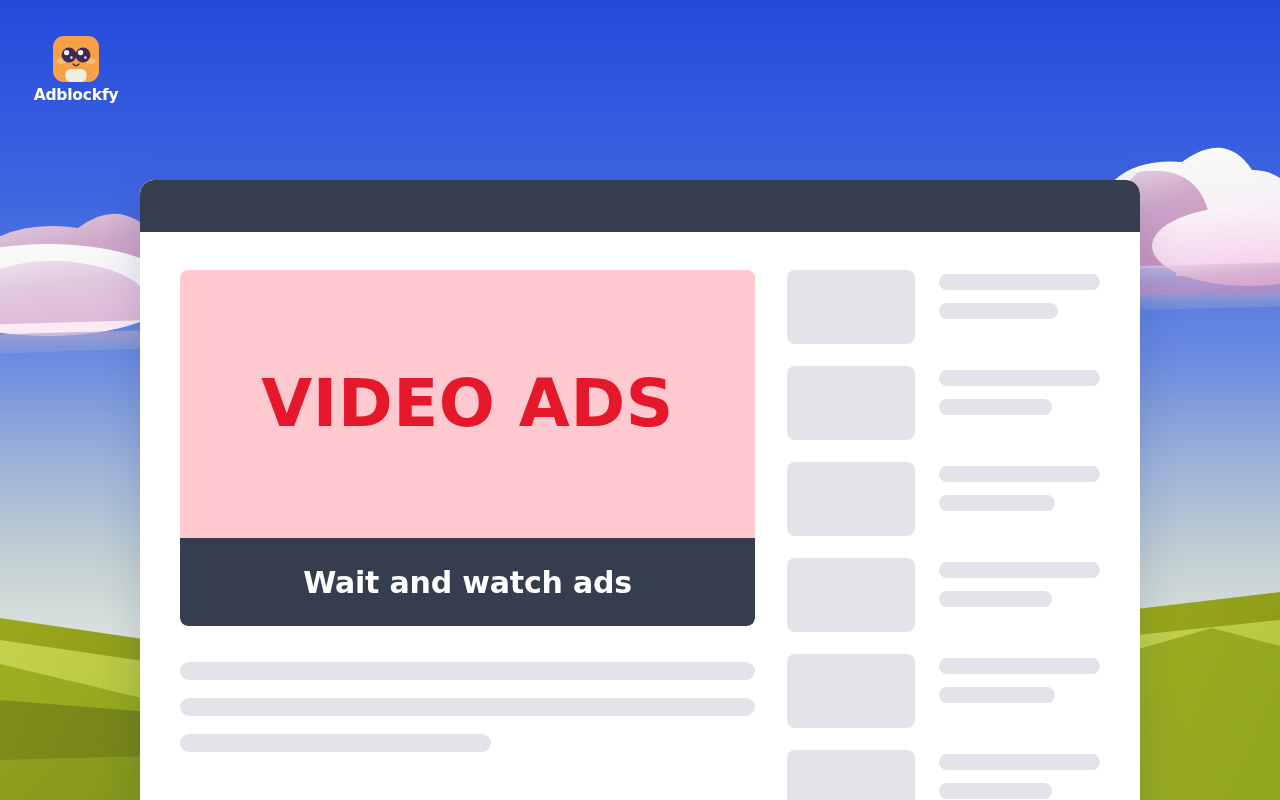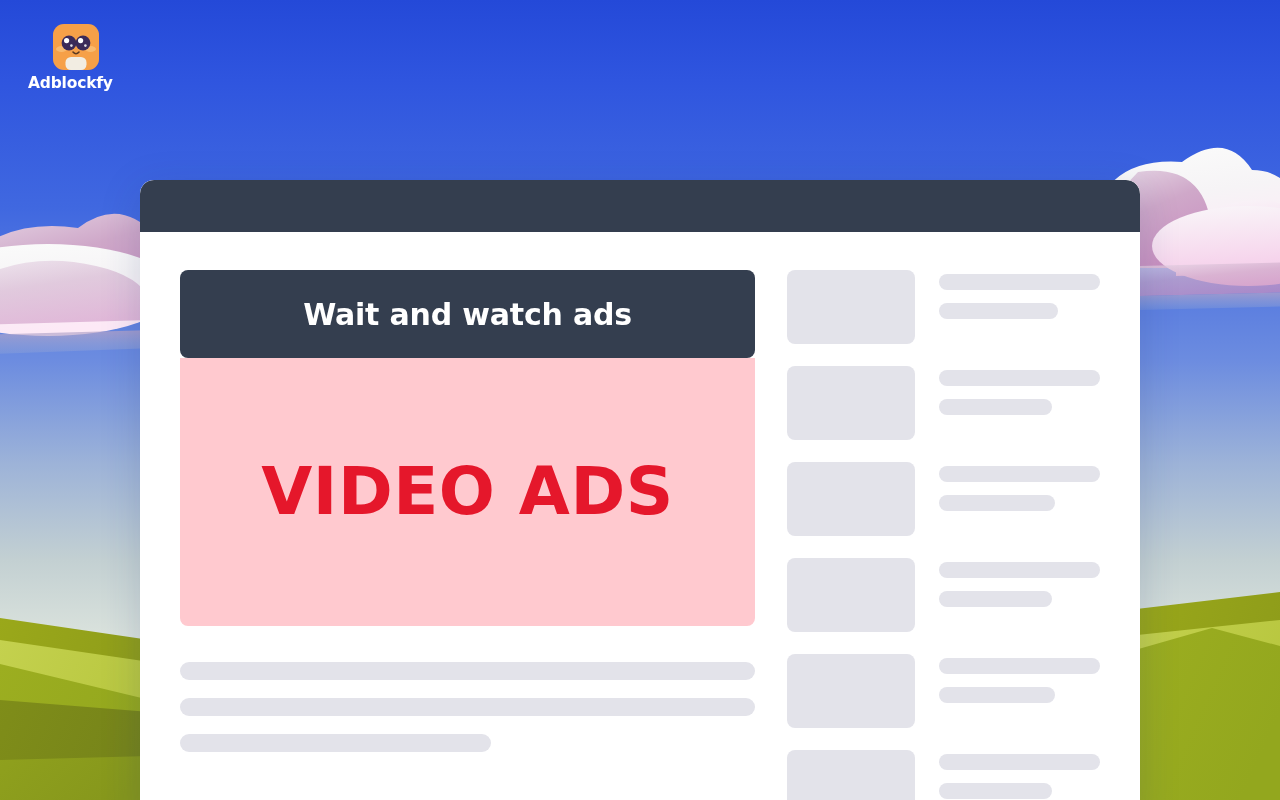--- a/index.html
+++ b/index.html
@@ -32,23 +32,23 @@
   }
 
   
   .cloudwrap { position:absolute; left:0; top:0; width:1280px; height:800px; }
 
   
   .hills { position:absolute; left:0; top:0; width:1280px; height:800px; }
 
   
   #brand {
-    position:absolute; left:28px; top:24px;
+    position:absolute; left:28px; top:36px;
     width:96px;
-    text-align:left;
+    text-align:center;
     z-index:6;
   }
   #brand .mark {
     width:46px; height:46px;
     margin:0 auto 6px auto;
     position:relative;
   }
   #brand .wordmark {
     color:#ffffff;
     font-family:"DejaVu Sans", sans-serif;
@@ -272,25 +272,25 @@
 
   <div id="window">
 
     <div id="titlebar"></div>
 
     <div id="page">
 
       <div id="left-col">
 
         <div id="video-card">
+          <div id="ad-banner">
+            <span class="ad-text">VIDEO ADS</span>
+          </div>
           <div id="ad-bar">
             <span class="bar-text">Wait and watch ads</span>
-          </div>
-          <div id="ad-banner">
-            <span class="ad-text">VIDEO ADS</span>
           </div>
         </div>
 
         <div class="sk-lines">
           <div class="sk-line" style="width:100%"></div>
           <div class="sk-line" style="width:100%"></div>
           <div class="sk-line" style="width:54%"></div>
         </div>
 
       </div>

